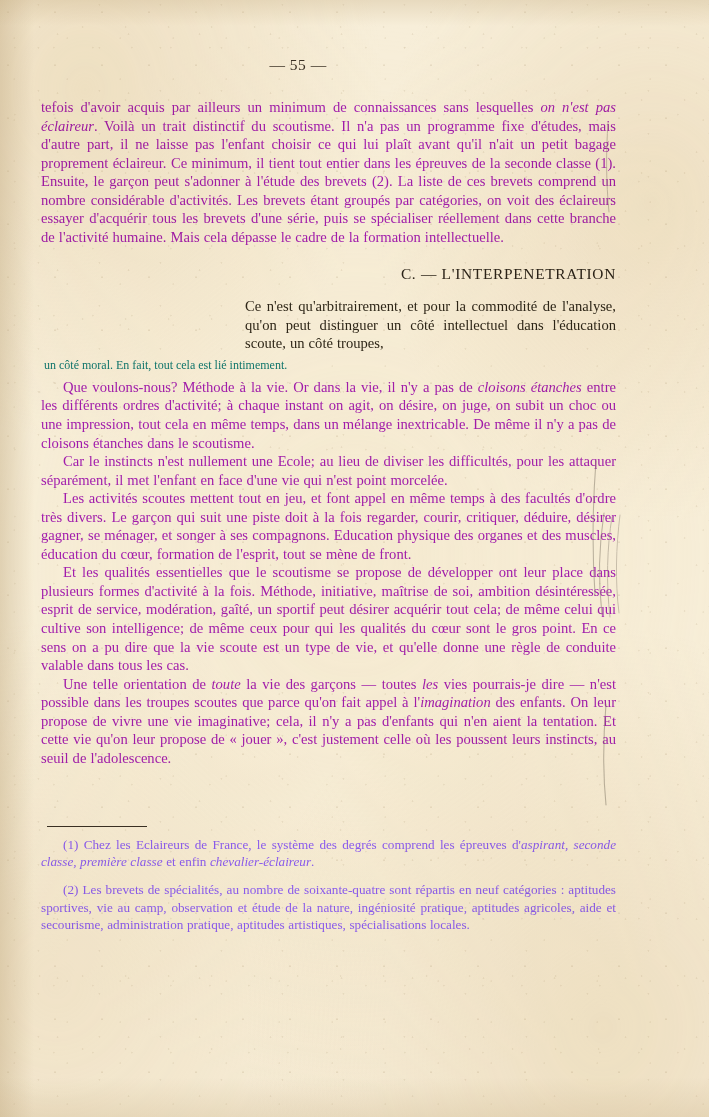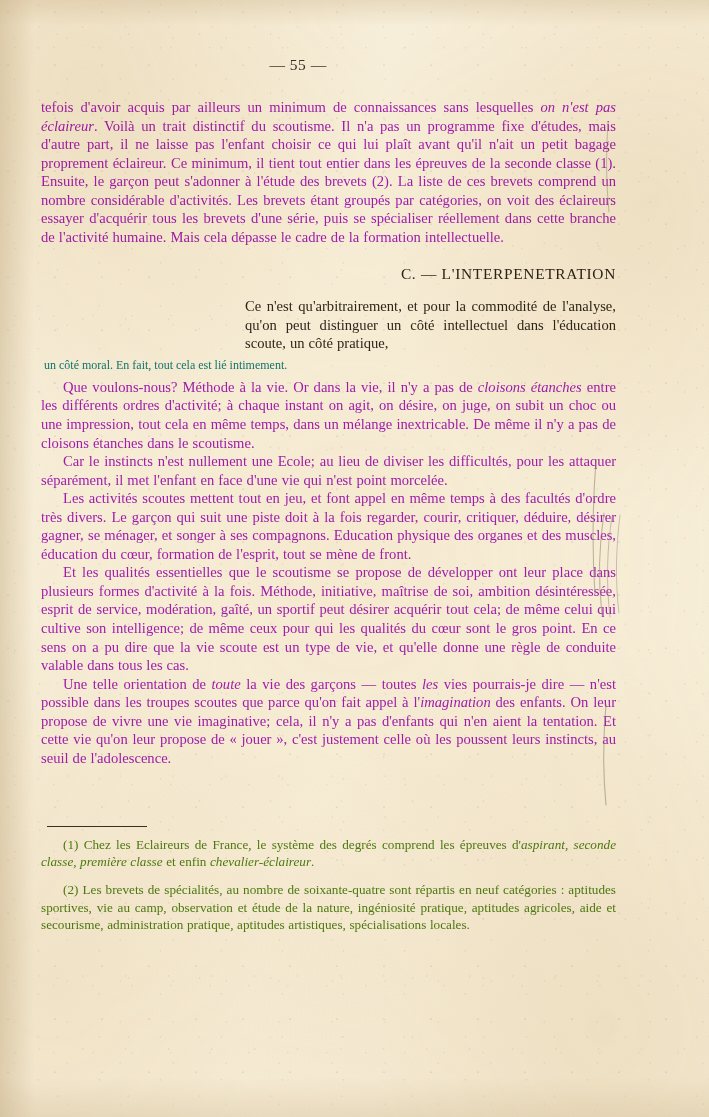--- a/index.html
+++ b/index.html
@@ -156,21 +156,21 @@
     height: 0;
     border-top: 1.1px solid #3a3024;
     margin: 0 0 9px 6px;
   }
   p.fn {
     margin: 0;
     font-size: 13.2px;
     line-height: 17.2px;
     text-align: justify;
     text-indent: 22px;
-    color: #4d7c0f;
+    color: #8b5cf6;
     word-spacing: .3px;
   }
   p.fn.gap { margin-top: 11px; }
 
   i, em { font-style: italic; }
 
   
   .pencil {
     position: absolute;
     pointer-events: none;
@@ -184,21 +184,21 @@
 
   <div class="folio">— 55 —</div>
 
   <div class="textblock">
 
     <p class="body noindent"><span>tefois d'avoir acquis par ailleurs un minimum de connaissances sans lesquelles </span><i>on n'est pas éclaireur</i><span>. Voilà un trait distinctif du scoutisme. Il n'a pas un programme fixe d'études, mais d'autre part, il ne laisse pas l'enfant choisir ce qui lui plaît avant qu'il n'ait un petit bagage proprement éclaireur. Ce minimum, il tient tout entier dans les épreuves de la seconde classe (1). Ensuite, le garçon peut s'adonner à l'étude des brevets (2). La liste de ces brevets comprend un nombre considérable d'activités. Les brevets étant groupés par catégories, on voit des éclaireurs essayer d'acquérir tous les brevets d'une série, puis se spécialiser réellement dans cette branche de l'activité humaine. Mais cela dépasse le cadre de la formation intellectuelle.</span></p>
 
     <h2 class="sec-head">C. — L'INTERPENETRATION</h2>
 
     <div class="side-cluster">
-      <p class="side-para">Ce n'est qu'arbitrairement, et pour la commodité de l'analyse, qu'on peut distinguer un côté intellectuel dans l'éducation scoute, un côté pratique,</p>
+      <p class="side-para">Ce n'est qu'arbitrairement, et pour la commodité de l'analyse, qu'on peut distinguer un côté intellectuel dans l'éducation scoute, un côté troupes,</p>
     </div>
     <p class="side-tail">un côté moral. En fait, tout cela est lié intimement.</p>
 
     <p class="body"><span>Que voulons-nous? Méthode à la vie. Or dans la vie, il n'y a pas de </span><i>cloisons étanches</i><span> entre les différents ordres d'activité; à chaque instant on agit, on désire, on juge, on subit un choc ou une impression, tout cela en même temps, dans un mélange inextricable. De même il n'y a pas de cloisons étanches dans le scoutisme.</span></p>
 
     <p class="body">Car le instincts n'est nullement une Ecole; au lieu de diviser les difficultés, pour les attaquer séparément, il met l'enfant en face d'une vie qui n'est point morcelée.</p>
 
     <p class="body">Les activités scoutes mettent tout en jeu, et font appel en même temps à des facultés d'ordre très divers. Le garçon qui suit une piste doit à la fois regarder, courir, critiquer, déduire, désirer gagner, se ménager, et songer à ses compagnons. Education physique des organes et des muscles, éducation du cœur, formation de l'esprit, tout se mène de front.</p>
 
     <p class="body">Et les qualités essentielles que le scoutisme se propose de développer ont leur place dans plusieurs formes d'activité à la fois. Méthode, initiative, maîtrise de soi, ambition désintéressée, esprit de service, modération, gaîté, un sportif peut désirer acquérir tout cela; de même celui qui cultive son intelligence; de même ceux pour qui les qualités du cœur sont le gros point. En ce sens on a pu dire que la vie scoute est un type de vie, et qu'elle donne une règle de conduite valable dans tous les cas.</p>

